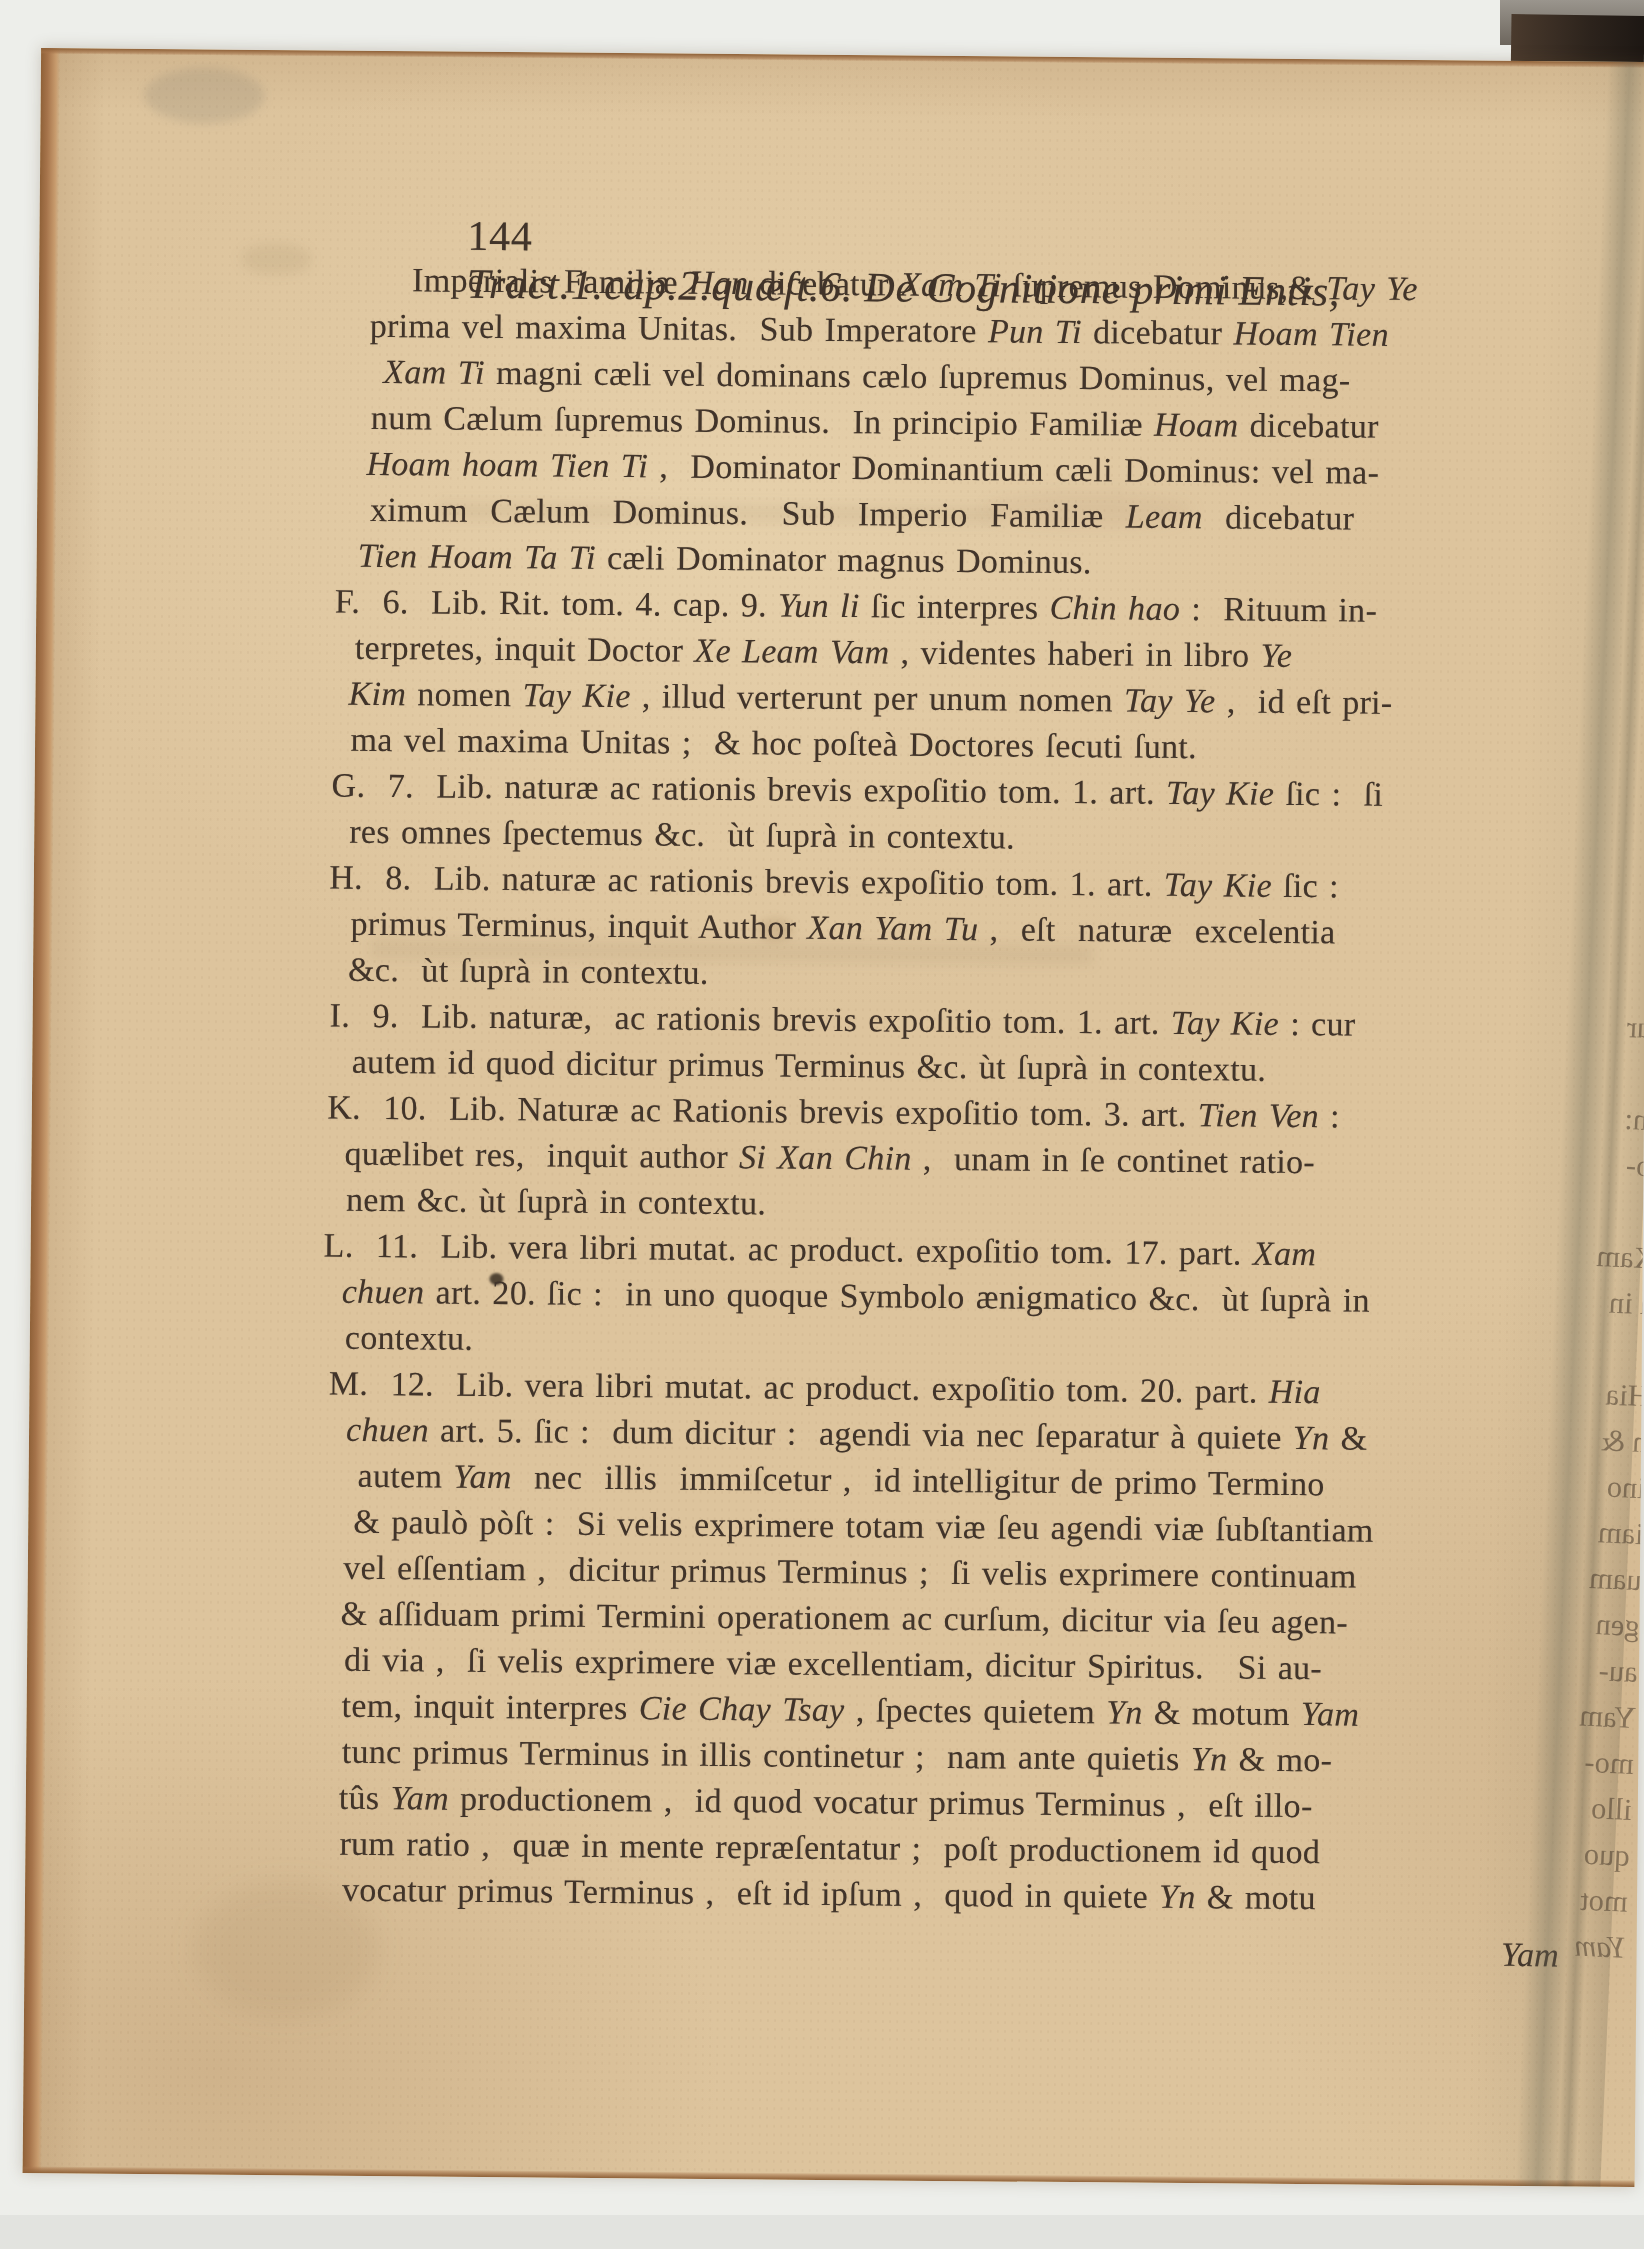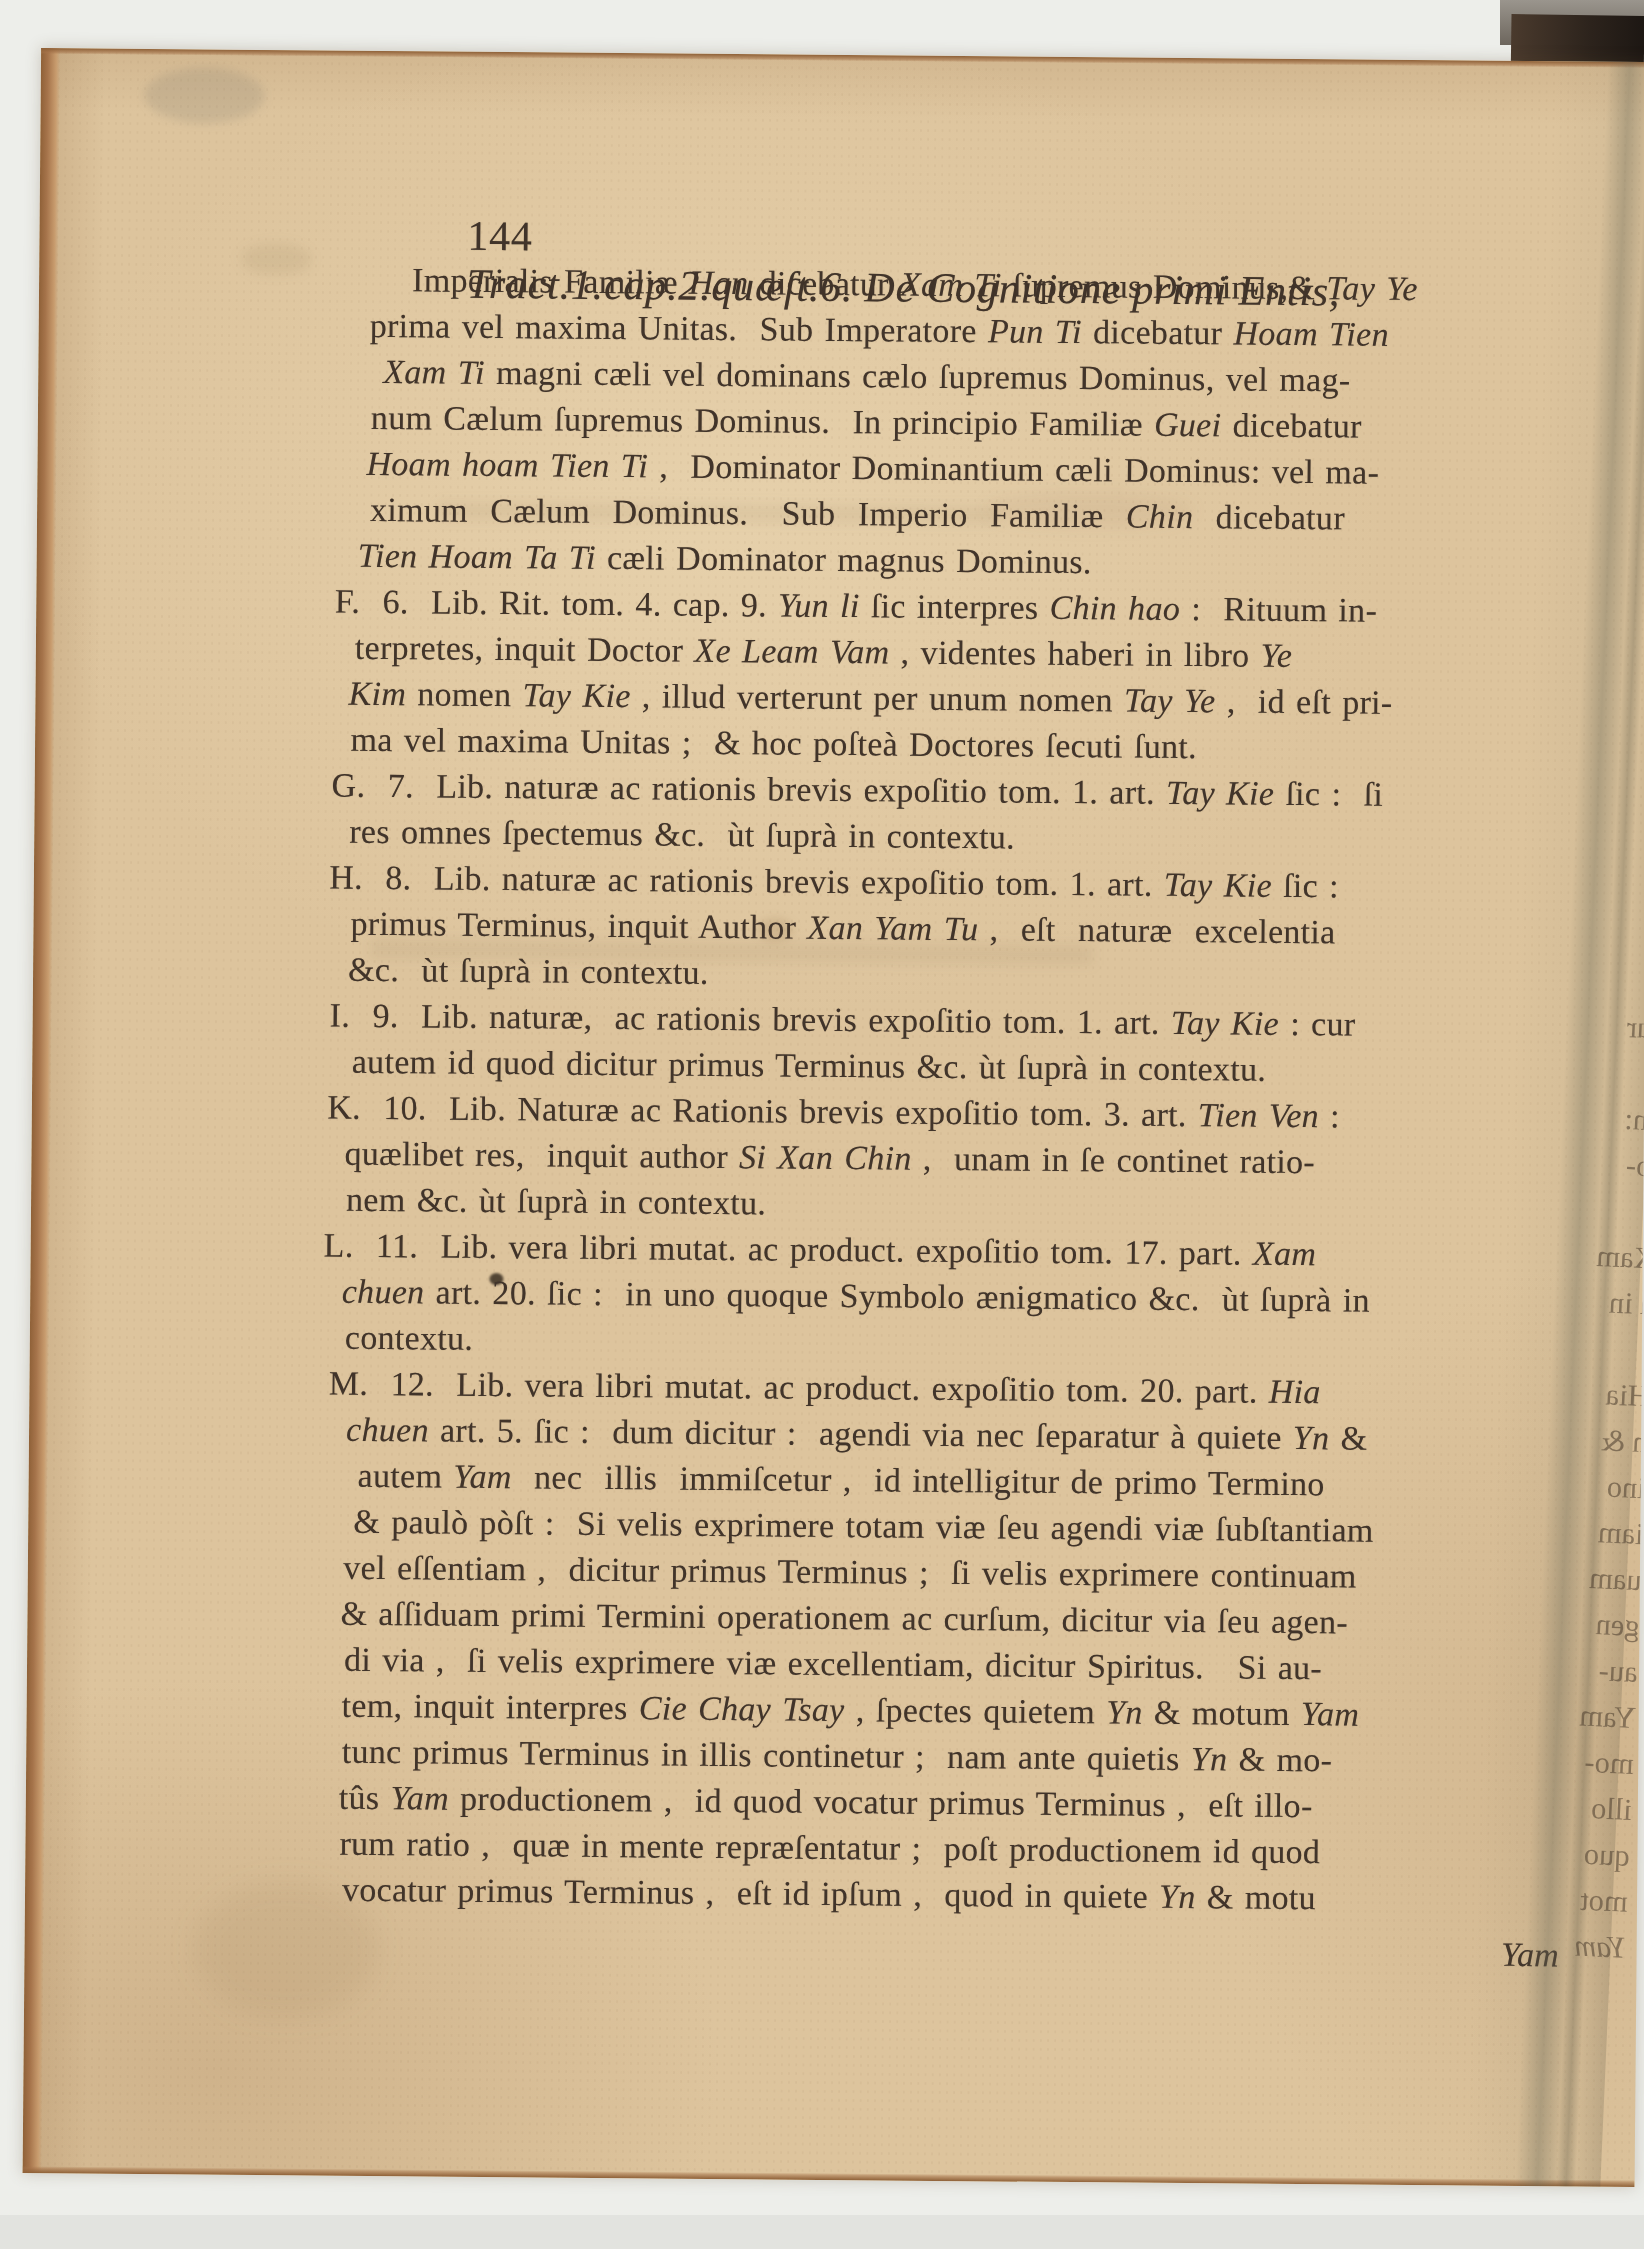--- a/index.html
+++ b/index.html
@@ -113,23 +113,23 @@
 
     <div class="header">
       <span class="pg">144</span>
       <span class="ttl">Tract.1.cap.2.quæſt.6. De Cognitione primi Entis,</span>
     </div>
 
     <div class="textblock" id="text-block">
         <div class="line" style="padding-left: 80px;"><span>Imperialis Familiæ </span><span class="it">Han</span><span> dicebatur </span><span class="it">Xam Ti</span><span> ſupremus Dominus,&amp; </span><span class="it">Tay Ye</span></div>
         <div class="line" style="padding-left: 38px;"><span>prima vel maxima Unitas.  Sub Imperatore </span><span class="it">Pun Ti</span><span> dicebatur </span><span class="it">Hoam Tien</span></div>
         <div class="line" style="padding-left: 52px;"><span class="it">Xam Ti</span><span> magni cæli vel dominans cælo ſupremus Dominus, vel mag-</span></div>
-        <div class="line" style="padding-left: 40px;"><span>num Cælum ſupremus Dominus.  In principio Familiæ </span><span class="it">Guei</span><span> dicebatur</span></div>
+        <div class="line" style="padding-left: 40px;"><span>num Cælum ſupremus Dominus.  In principio Familiæ </span><span class="it">Hoam</span><span> dicebatur</span></div>
         <div class="line" style="padding-left: 36px;"><span class="it">Hoam hoam Tien Ti</span><span> ,  Dominator Dominantium cæli Dominus: vel ma-</span></div>
-        <div class="line" style="padding-left: 40px;"><span>ximum  Cælum  Dominus.   Sub  Imperio  Familiæ  </span><span class="it">Chin</span><span>  dicebatur</span></div>
+        <div class="line" style="padding-left: 40px;"><span>ximum  Cælum  Dominus.   Sub  Imperio  Familiæ  </span><span class="it">Leam</span><span>  dicebatur</span></div>
         <div class="line" style="padding-left: 28px;"><span class="it">Tien Hoam Ta Ti</span><span> cæli Dominator magnus Dominus.</span></div>
         <div class="line" style="padding-left: 5.6px;"><span>F.  6.  Lib. Rit. tom. 4. cap. 9. </span><span class="it">Yun li</span><span> ſic interpres </span><span class="it">Chin hao</span><span> :  Rituum in-</span></div>
         <div class="line" style="padding-left: 26px;"><span>terpretes, inquit Doctor </span><span class="it">Xe Leam Vam</span><span> , videntes haberi in libro </span><span class="it">Ye</span></div>
         <div class="line" style="padding-left: 20px;"><span class="it">Kim</span><span> nomen </span><span class="it">Tay Kie</span><span> , illud verterunt per unum nomen </span><span class="it">Tay Ye</span><span> ,  id eſt pri-</span></div>
         <div class="line" style="padding-left: 22.5px;"><span>ma vel maxima Unitas ;  &amp; hoc poſteà Doctores ſecuti ſunt.</span></div>
         <div class="line" style="padding-left: 4px;"><span>G.  7.  Lib. naturæ ac rationis brevis expoſitio tom. 1. art. </span><span class="it">Tay Kie</span><span> ſic :  ſi</span></div>
         <div class="line" style="padding-left: 22px;"><span>res omnes ſpectemus &amp;c.  ùt ſuprà in contextu.</span></div>
         <div class="line" style="padding-left: 2.4px;"><span>H.  8.  Lib. naturæ ac rationis brevis expoſitio tom. 1. art. </span><span class="it">Tay Kie</span><span> ſic :</span></div>
         <div class="line" style="padding-left: 24px;"><span>primus Terminus, inquit Author </span><span class="it">Xan Yam Tu</span><span> ,  eſt  naturæ  excelentia</span></div>
         <div class="line" style="padding-left: 22px;"><span>&amp;c.  ùt ſuprà in contextu.</span></div>

